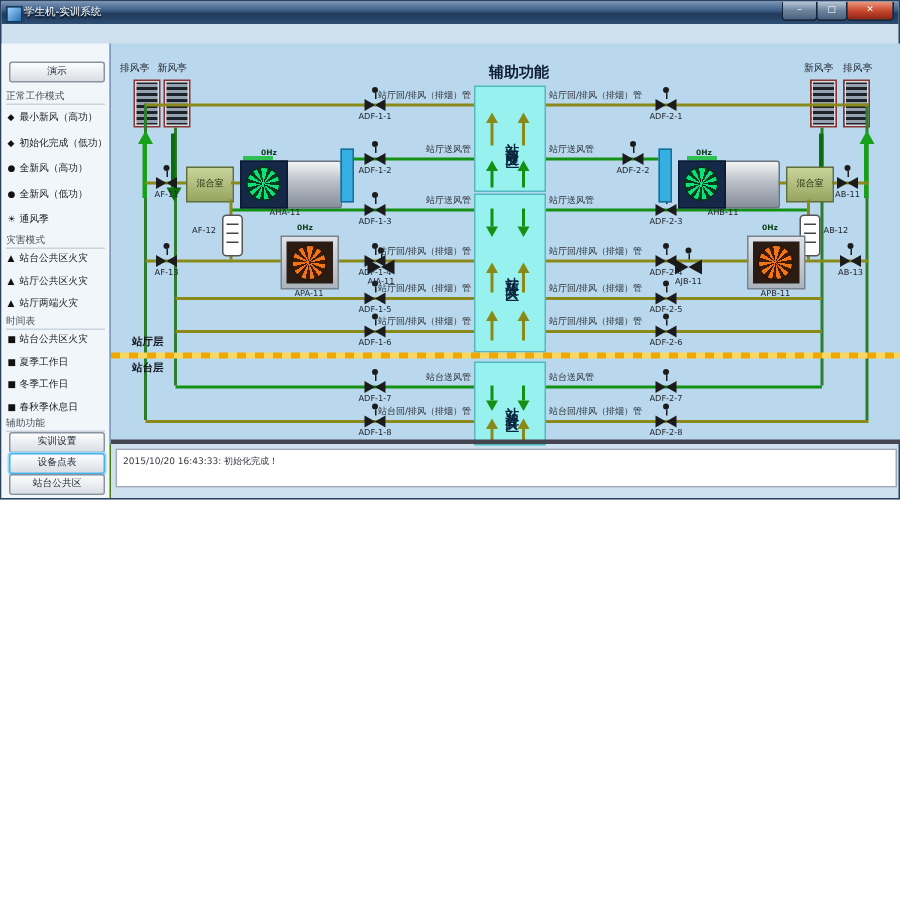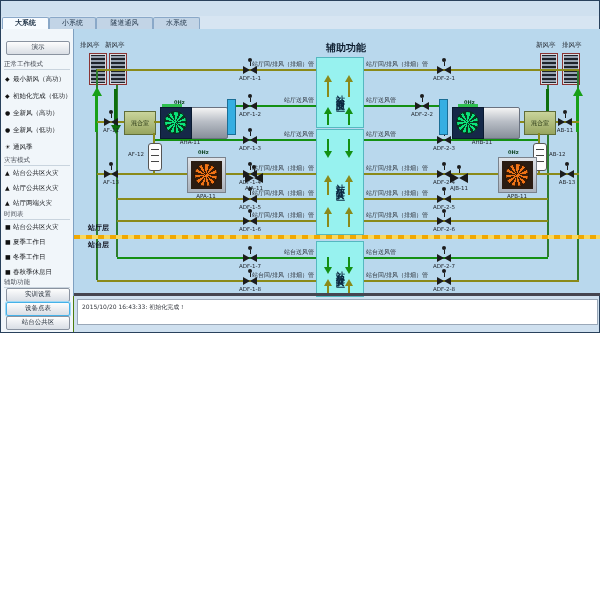--- a/index.html
+++ b/index.html
@@ -62,27 +62,28 @@
   .vstem{width:3px}
   
   #log{left:76px;top:298px;width:519px;height:24px;background:#fff;border:1px solid #9aa8b8}
   #log .msg{left:4px;top:3px;font-size:6px;color:#33373d;white-space:nowrap}
 </style>
 </head>
 <body>
 
 <div class="a" id="win">
 
-
-  <div class="a" id="tabs">
-    <div class="a tab on" style="left:1px;width:45px">大系统</div>
-    <div class="a tab" style="left:48px;width:45px">小系统</div>
-    <div class="a tab" style="left:95px;width:55px">隧道通风</div>
-    <div class="a tab" style="left:152px;width:45px">水系统</div>
+  <div class="a" id="tbar">
+    <div class="a" id="appico"></div>
+    <div class="a ttl">学生机-实训系统</div>
+    <div class="a wbtn" style="right:54px;width:22px">–</div>
+    <div class="a wbtn" style="right:34px;width:19px">□</div>
+    <div class="a wbtn" id="btn-close" style="right:3px;width:30px">✕</div>
   </div>
+
 
   <div class="a" id="side">
     <div class="a sbtn" style="top:12px">演示</div>
 
     <div class="a shead" style="top:31px">正常工作模式</div>
     <div class="a sitem" style="top:44px"><span class="ic">◆</span><span>最小新风（高功）</span></div>
     <div class="a sitem" style="top:61px"><span class="ic">◆</span><span>初始化完成（低功）</span></div>
     <div class="a sitem" style="top:78px"><span class="ic">●</span><span>全新风（高功）</span></div>
     <div class="a sitem" style="top:95px"><span class="ic">●</span><span>全新风（低功）</span></div>
     <div class="a sitem" style="top:112px"><span class="ic">☀</span><span>通风季</span></div>

